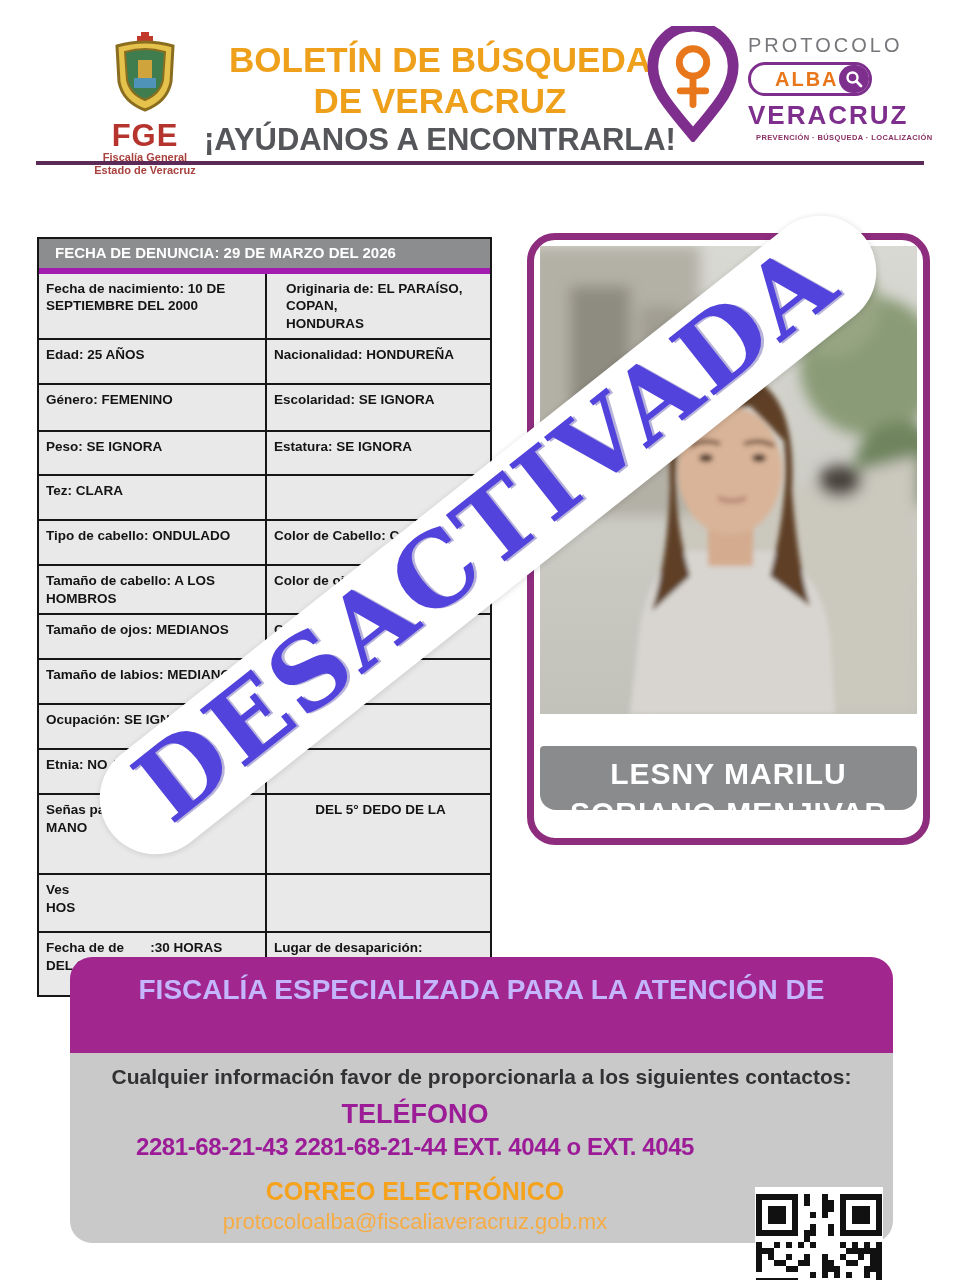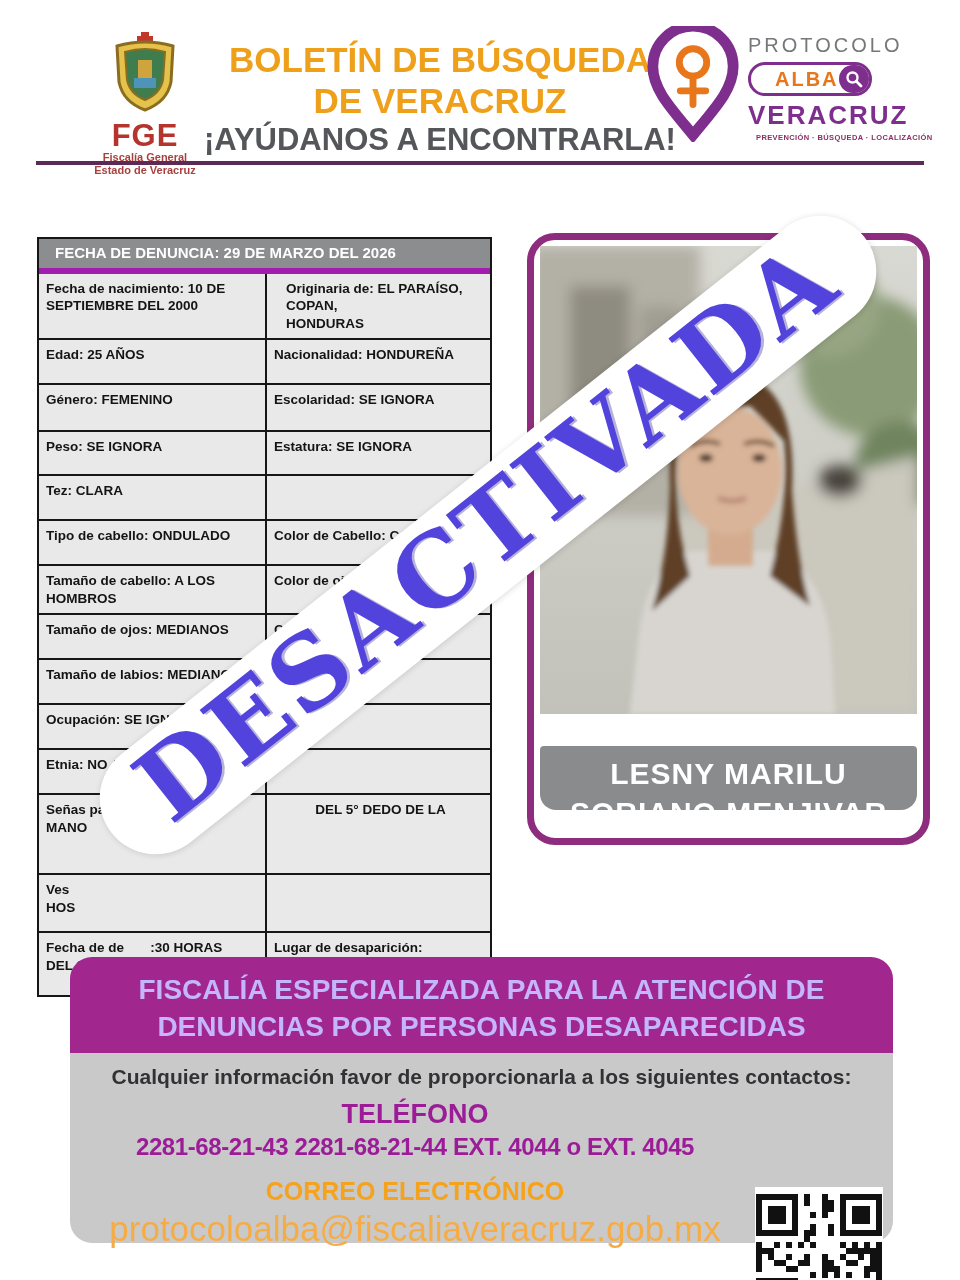--- a/index.html
+++ b/index.html
@@ -43,21 +43,21 @@
 
   
   .footer{left:70px;top:957px;width:823px;height:286px;}
   .footer-banner{position:absolute;left:0;top:0;width:100%;height:96px;background:#a1268e;border-radius:22px 22px 0 0;color:#c4b5fd;font-weight:bold;font-size:28px;text-align:center;line-height:1.33;padding-top:14px;box-sizing:border-box;}
   .footer-gray{position:absolute;left:0;top:96px;width:100%;height:190px;background:#c9c9ca;border-radius:0 0 22px 22px;}
   .contact-intro{position:absolute;left:0;top:12px;width:100%;text-align:center;font-size:21px;font-weight:bold;color:#323234;}
   .contact-col{position:absolute;left:0;top:40px;width:690px;text-align:center;}
   .phone-label{font-size:27px;font-weight:bold;color:#9c1c98;margin-top:6px;}
   .phone-numbers{font-size:24px;font-weight:bold;color:#9c1c98;margin-top:3px;letter-spacing:-.4px;}
   .email-label{font-size:25px;font-weight:bold;color:#f5a21d;margin-top:16px;}
-  .email-addr{font-size:35px;color:#f6ac45;margin-top:3px;}
+  .email-addr{font-size:22px;color:#f6ac45;margin-top:3px;}
   .qr-box{position:absolute;right:10px;top:134px;width:128px;height:140px;background:#ffffff;display:flex;align-items:center;justify-content:center;}
 </style>
 </head>
 <body>
 
 <div class="abs fge-block">
   <span>
     <svg width="76" height="84" viewBox="0 0 76 84">
       <rect x="34" y="2" width="8" height="16" fill="#c0392b"></rect>
       <rect x="30" y="6" width="16" height="7" fill="#c0392b"></rect>
@@ -218,21 +218,20 @@
   </div>
 </div>
 
 <div class="abs watermark">
   <span>DESACTIVADA</span>
 </div>
 
 <div class="abs footer">
   <div class="footer-banner">
     <div>FISCALÍA ESPECIALIZADA PARA LA ATENCIÓN DE</div>
-    <div>DENUNCIAS POR PERSONAS DESAPARECIDAS</div>
   </div>
   <div class="footer-gray">
     <div class="contact-intro">Cualquier información favor de proporcionarla a los siguientes contactos:</div>
     <div class="contact-col">
       <div class="phone-label">TELÉFONO</div>
       <div class="phone-numbers">2281-68-21-43   2281-68-21-44   EXT. 4044  o  EXT. 4045</div>
       <div class="email-label">CORREO ELECTRÓNICO</div>
       <div class="email-addr">protocoloalba@fiscaliaveracruz.gob.mx</div>
     </div>
     <div class="qr-box">

